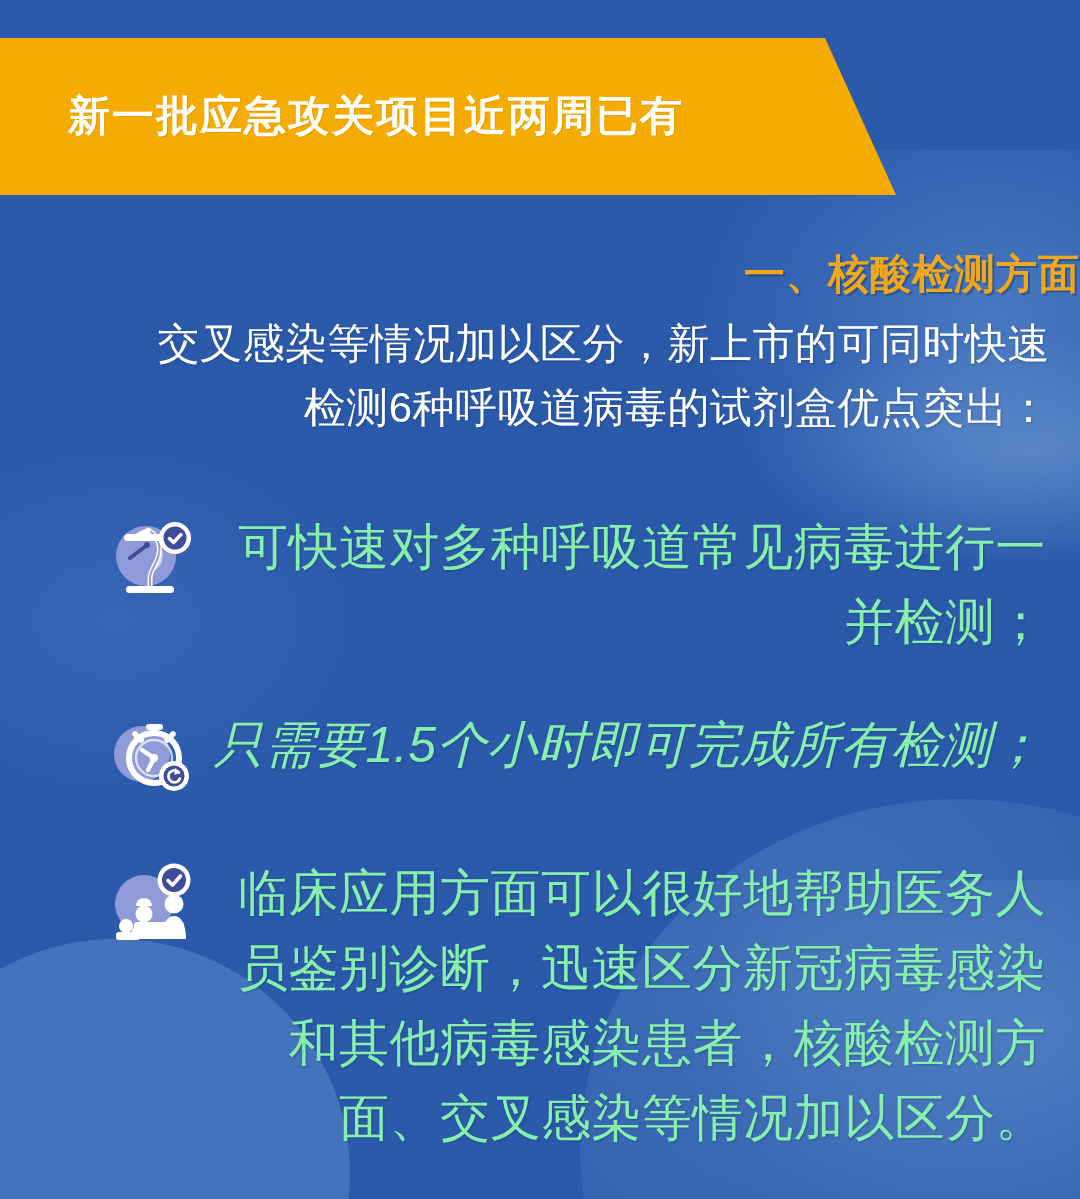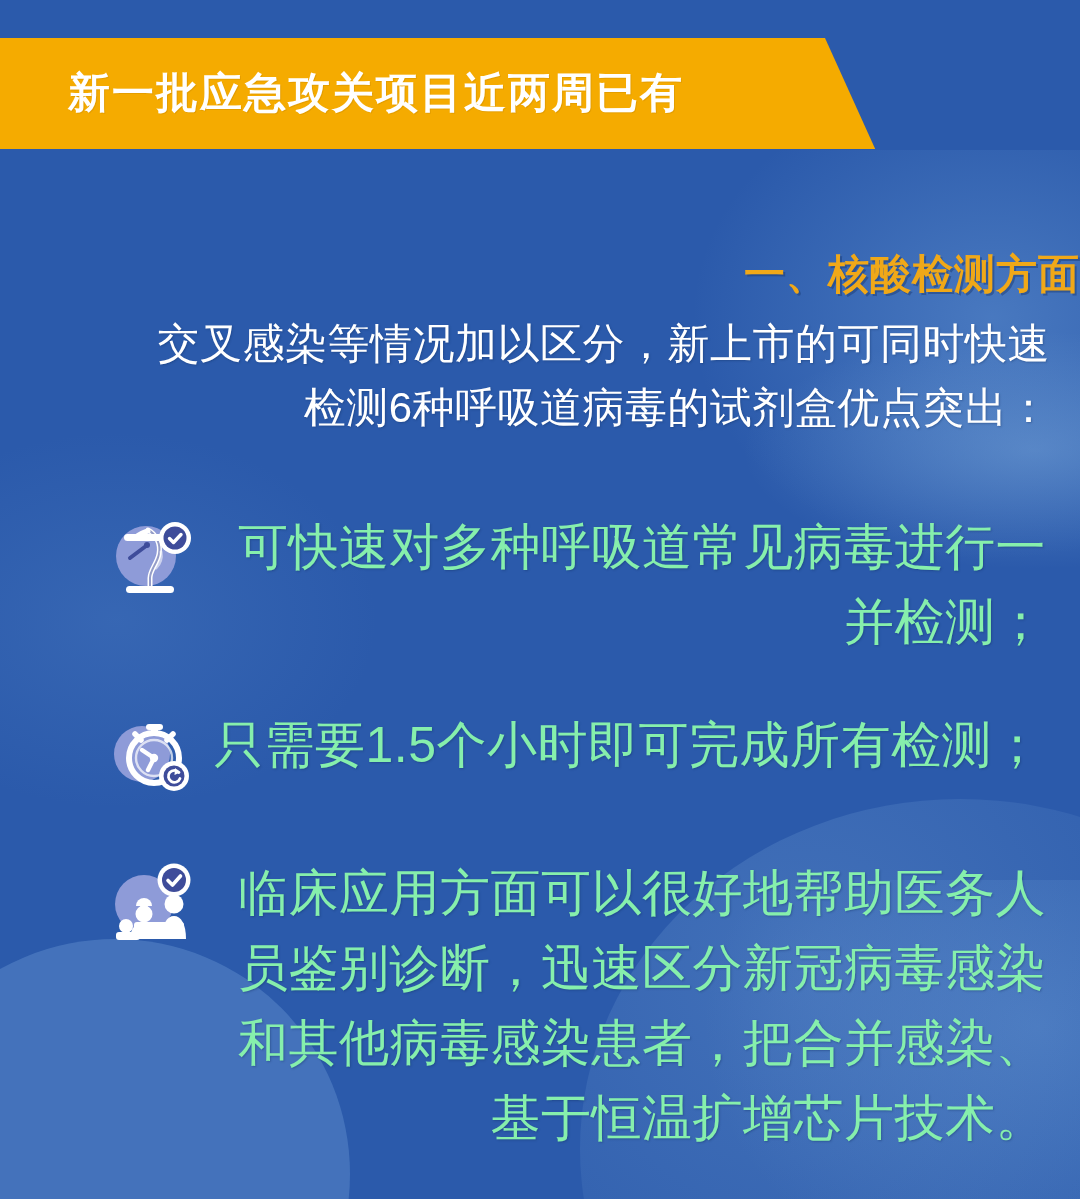--- a/index.html
+++ b/index.html
@@ -73,21 +73,21 @@
     height: 380px;
     background: radial-gradient(ellipse at 40% 50%, rgba(90,140,205,0.25), rgba(90,140,205,0) 70%);
   }
 
   
   .banner {
     position: absolute;
     left: 0;
     top: 38px;
     width: 900px;
-    height: 111px;
+    height: 157px;
     background: #f5ab00;
     clip-path: polygon(0 0, 825px 0, 896px 157px, 0 157px);
     display: flex;
     flex-direction: column;
     justify-content: center;
     padding-left: 68px;
   }
   .banner-line {
     color: #ffffff;
     font-size: 42px;
@@ -149,21 +149,21 @@
 
   .bullet-text {
     color: #86efac;
     font-size: 50px;
     line-height: 1.50;
     letter-spacing: 0.5px;
     padding-top: 4px;
     text-shadow: 1px 1px 2px rgba(18,45,95,0.35);
   }
 
-  .item-2 { margin-bottom: 52px; }
+  .item-2 { margin-bottom: 52px; font-style: italic; }
   .item-3 .bullet-icon { top: 4px; }
 </style>
 </head>
 <body>
 
 <div class="bg-root">
   <div class="glow-right-top"></div>
   <div class="glow-right-mid"></div>
   <div class="glow-right-lower"></div>
   <div class="wash-mid-left"></div>
@@ -237,17 +237,17 @@
           <circle cx="22" cy="70" r="7" fill="#ffffff"></circle>
           <rect x="12" y="76" width="24" height="8" rx="3" fill="#ffffff"></rect>
           <circle cx="70" cy="48" r="9.5" fill="#ffffff"></circle>
           <path d="M58 83 C58 68 63 60 70 60 C77 60 82 68 82 83 Z" fill="#ffffff"></path>
           <path d="M58 72 L46 77 L48 83 L60 79 Z" fill="#ffffff"></path>
           <circle cx="70" cy="24" r="16.5" fill="#ffffff"></circle>
           <circle cx="70" cy="24" r="12" fill="#3e4c9a"></circle>
           <path d="M64 24.5 L68.5 29 L76.5 20" fill="none" stroke="#ffffff" stroke-width="3.6" stroke-linecap="round" stroke-linejoin="round"></path>
         </svg>
       </span>
-      <div class="bullet-text">临床应用方面可以很好地帮助医务人员鉴别诊断，迅速区分新冠病毒感染和其他病毒感染患者，把合并感染、基于恒温扩增芯片技术。</div>
+      <div class="bullet-text">临床应用方面可以很好地帮助医务人员鉴别诊断，迅速区分新冠病毒感染和其他病毒感染患者，核酸检测方面、交叉感染等情况加以区分。</div>
     </div>
 
   </div>
 </div>
 
 </body></html>

